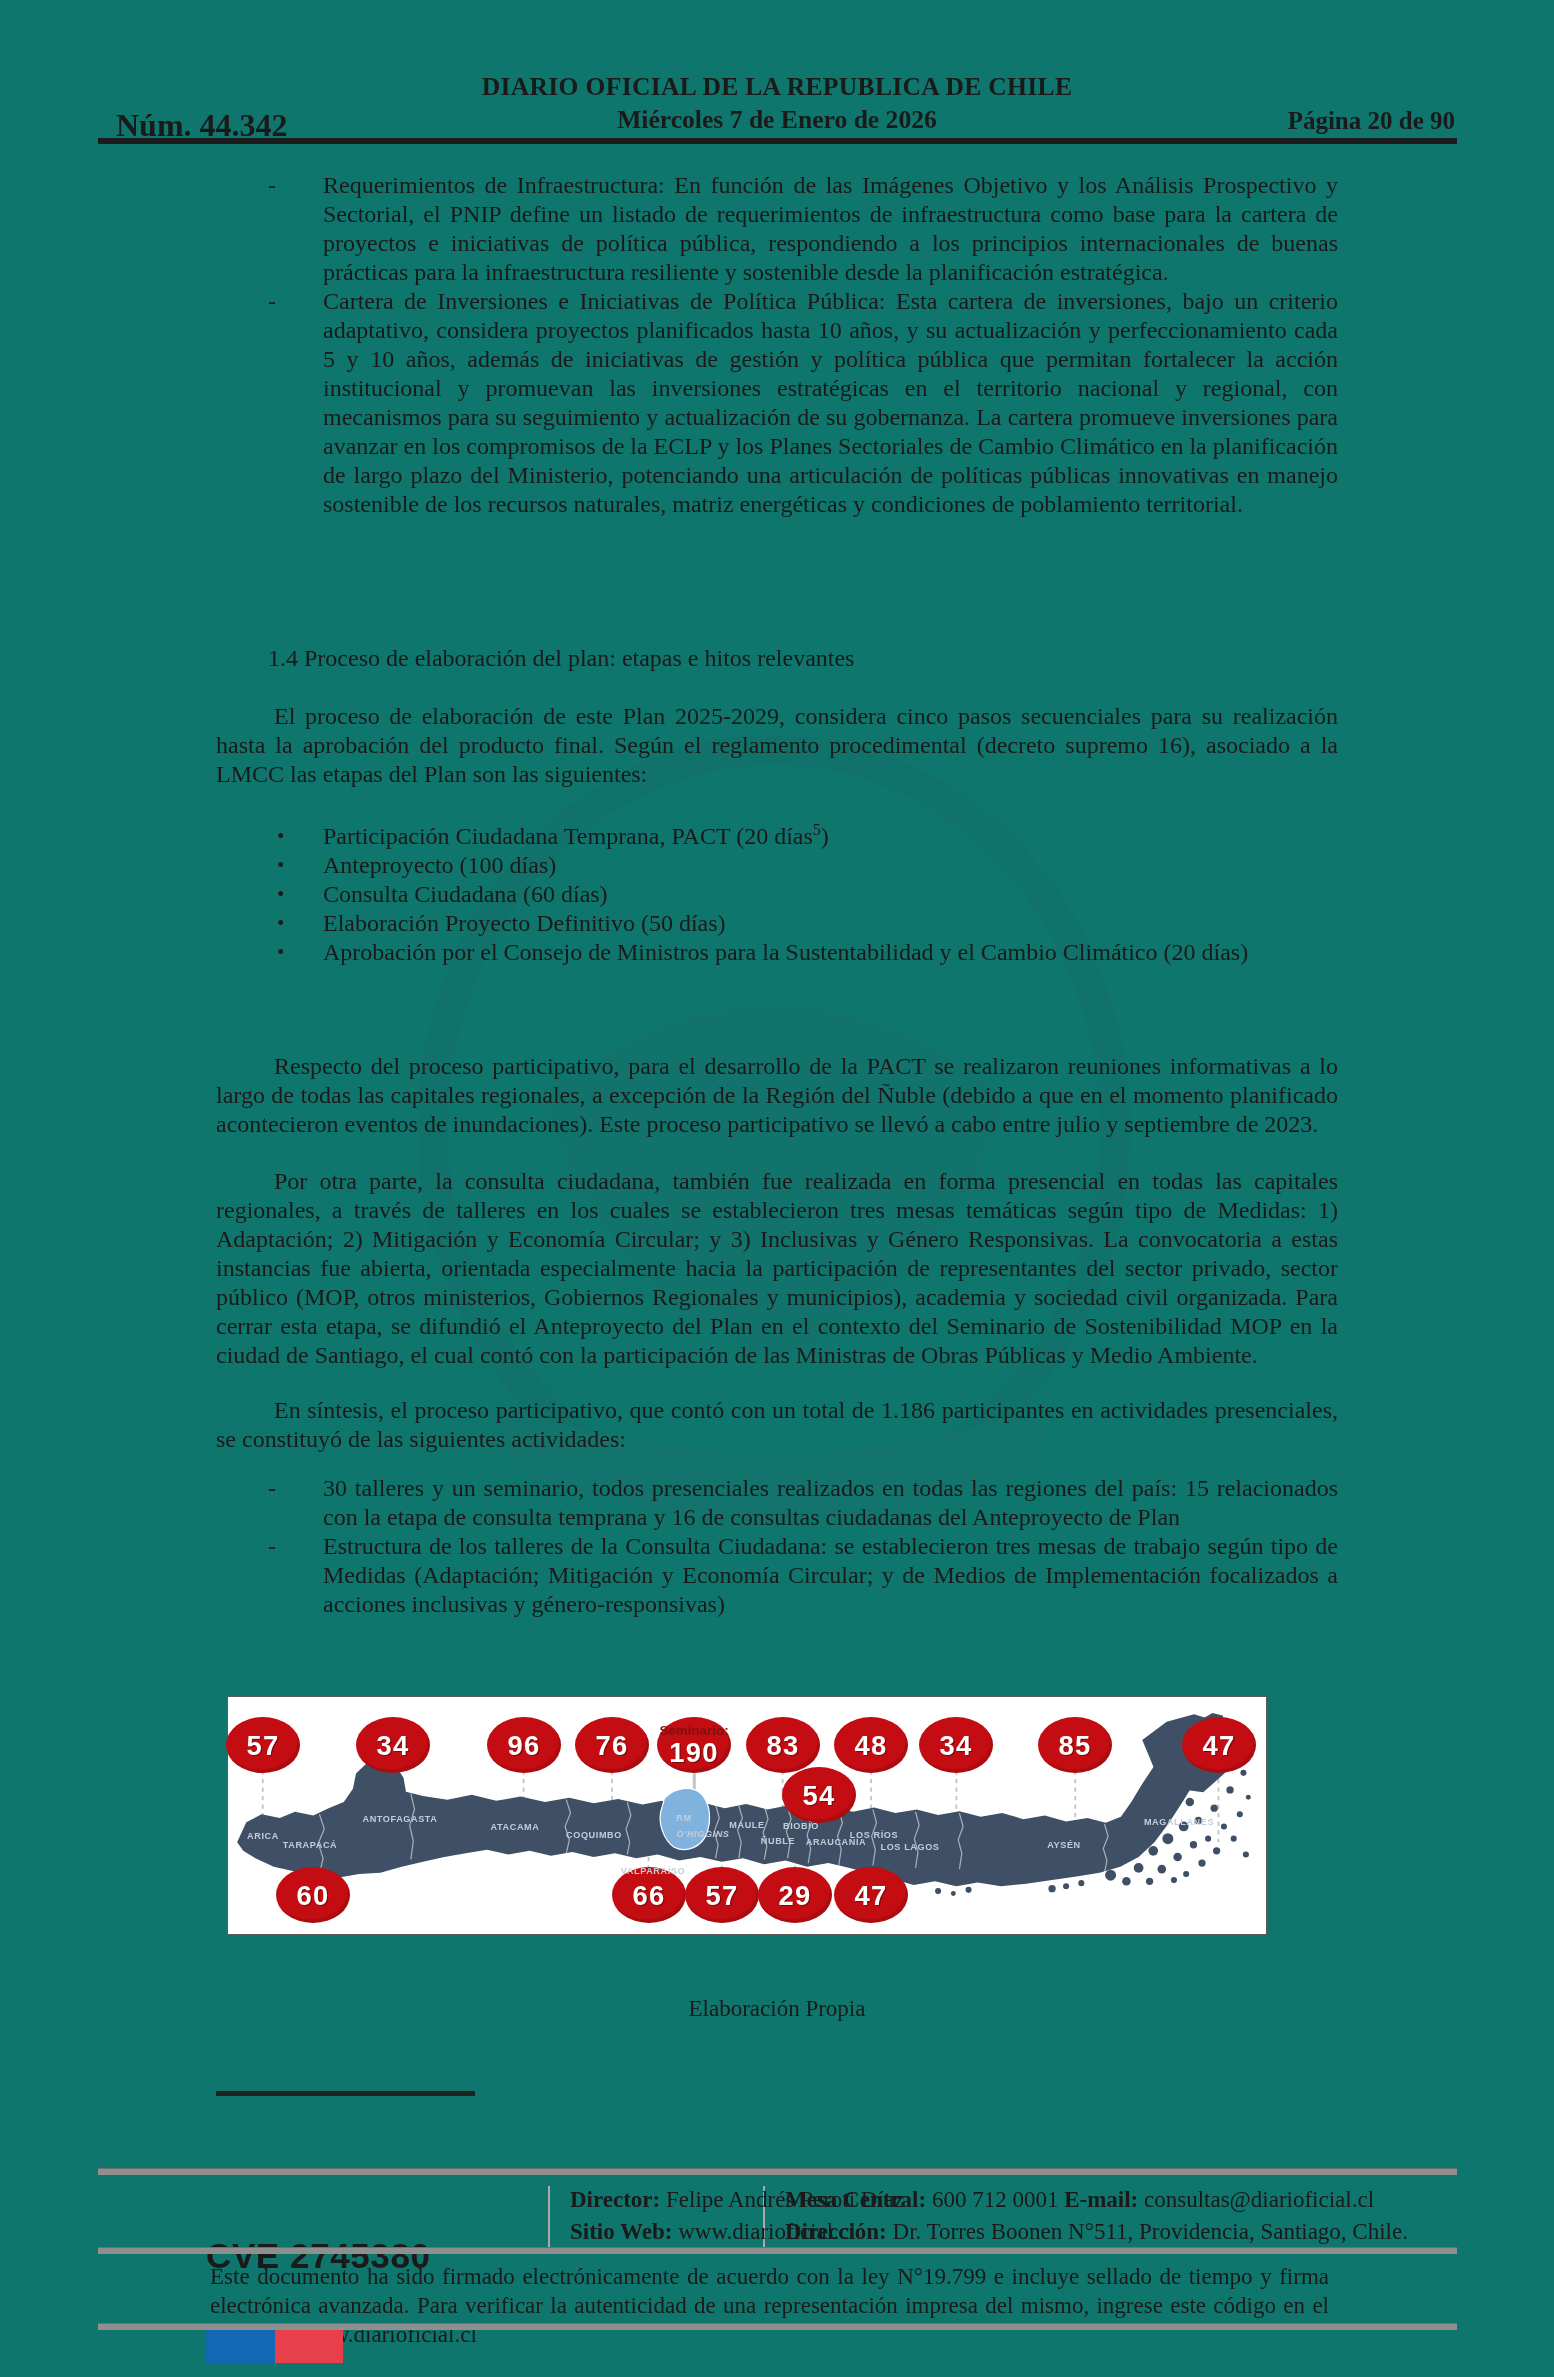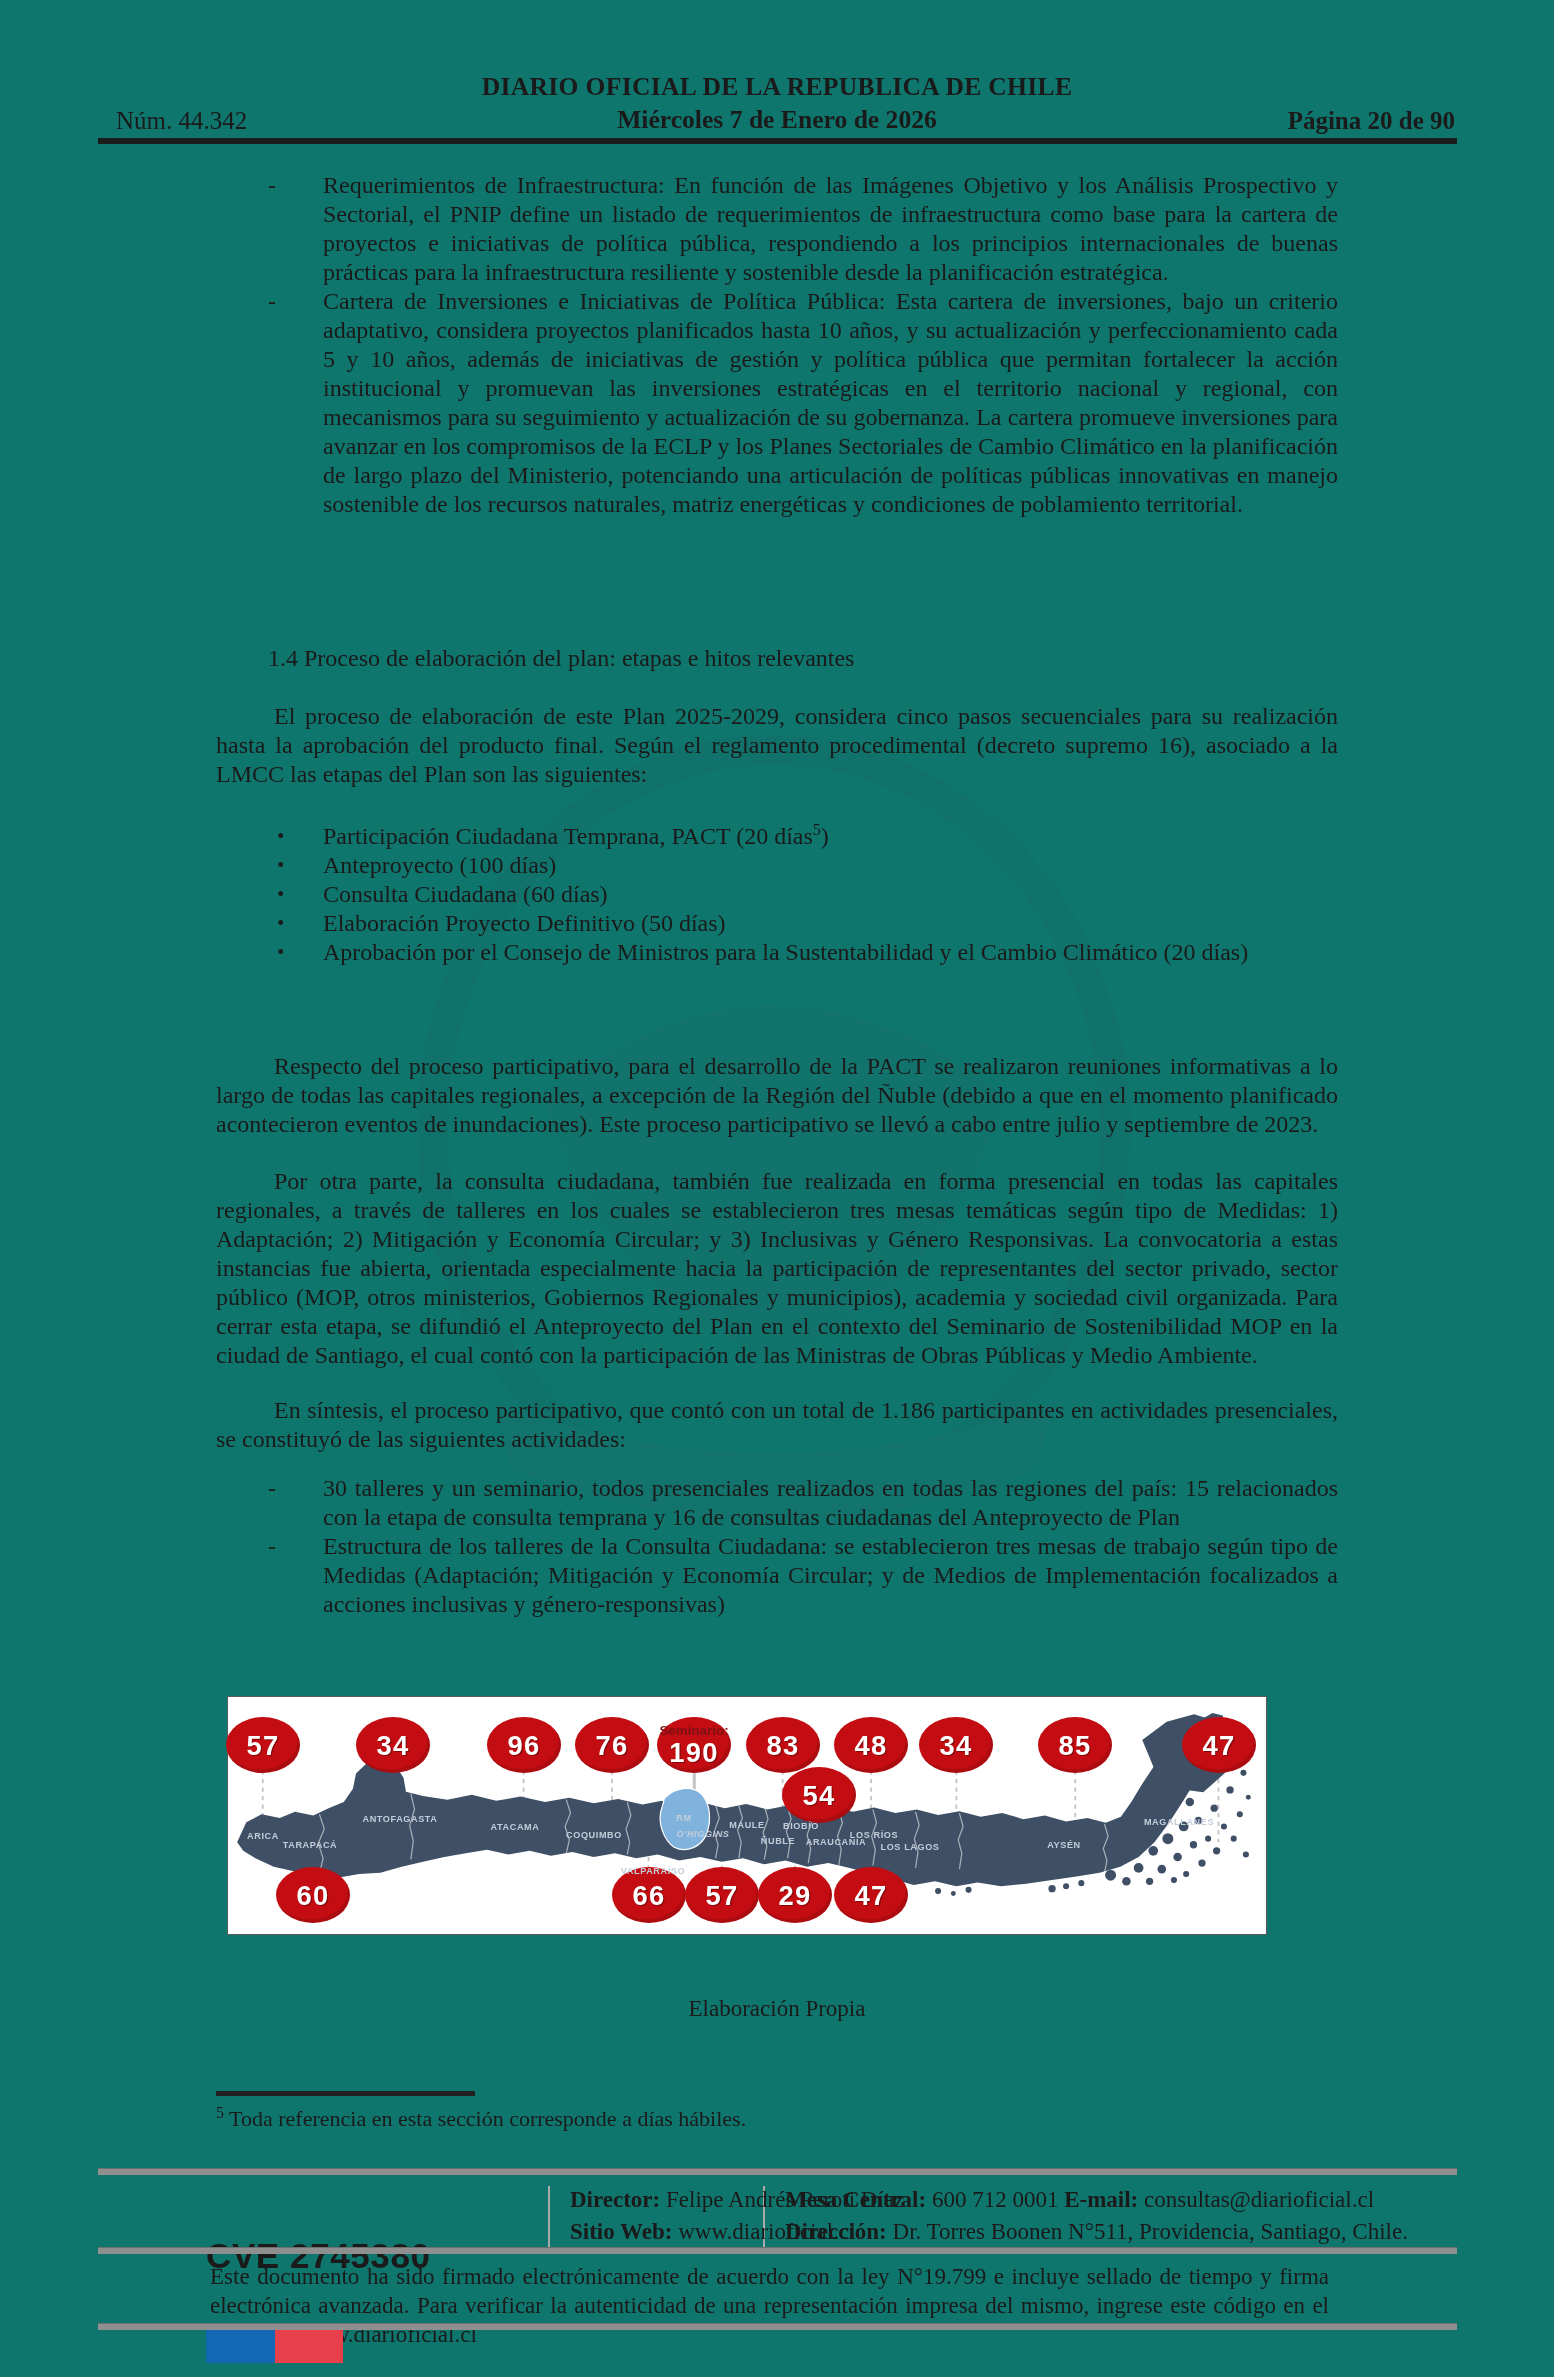--- a/index.html
+++ b/index.html
@@ -2,21 +2,21 @@
 <html style="--bubble: #c40d12;font-size:9.8px"><head>
 <meta charset="utf-8">
 <style>
   html,body{margin:0;padding:0;background:#e8e8e8;}
   .page{position:relative;width:1554px;height:2377px;background:#0f766e;margin:0 auto;
         font-family:"Liberation Serif",serif;color:#1a1a1a;overflow:hidden;}
   .abs{position:absolute;}
   
   .hdr-pub{top:72px;left:0;width:1554px;text-align:center;font-weight:bold;font-size:25.6px;letter-spacing:0.3px;}
   .hdr-date{top:105px;left:0;width:1554px;text-align:center;font-weight:bold;font-size:25.6px;}
-  .hdr-issue{top:107px;left:116px;font-weight:normal;font-size:25px;}
+  .hdr-issue{top:107px;left:116px;font-weight:bold;font-size:32px;}
   .hdr-page{top:107px;right:99px;font-weight:bold;font-size:25px;}
   .hdr-rule{top:138px;left:98px;width:1359px;height:6.1px;background:#1c1c1c;}
   
   .col{left:216px;width:1122px;font-size:24px;line-height:29px;text-align:justify;}
   .indent{text-indent:58px;}
   .li{position:relative;padding-left:107px;box-sizing:border-box;}
   .li .mk{position:absolute;left:52px;top:0;}
   .li.dot .mk{left:61px;font-size:21px;}
   .heading{left:268px;width:1073px;font-size:24px;}
   sup{font-size:16px;line-height:0;}
@@ -341,24 +341,20 @@
 
         <span class="region" style="left: 836px; top: 148px;">AYSÉN</span>
 
         <span class="region" style="left: 951px; top: 125px;">MAGALLANES</span>
       </div>
   </div>
 
   <div class="abs source">Elaboración Propia</div>
 
   <div class="abs fn-rule"></div>
-  <div class="abs footnote">
-    <sup>5</sup>
-    <span>Toda referencia en esta sección corresponde a días hábiles.</span>
-  </div>
 
   <div class="abs bar bar1"></div>
   <div class="abs cve">CVE 2745380</div>
   <div class="abs vdiv vd1"></div>
   <div class="abs vdiv vd2"></div>
 
   <div class="abs fline f-dir1">
     <span class="fl-b">Director:</span>
     <span>Felipe Andrés Peroti Díaz</span>
   </div>

